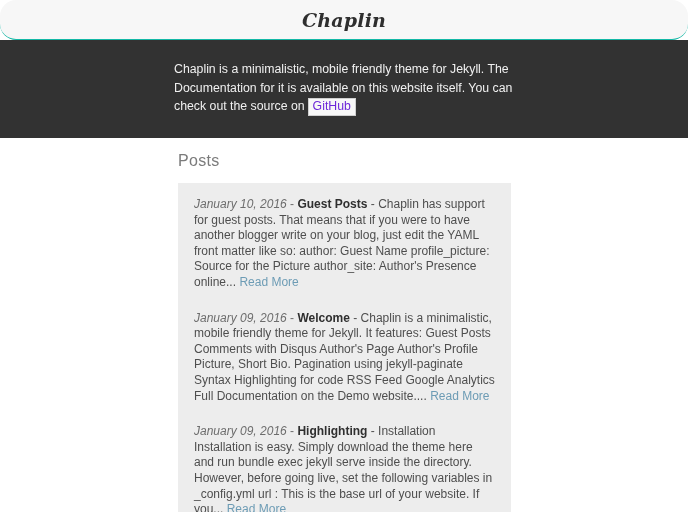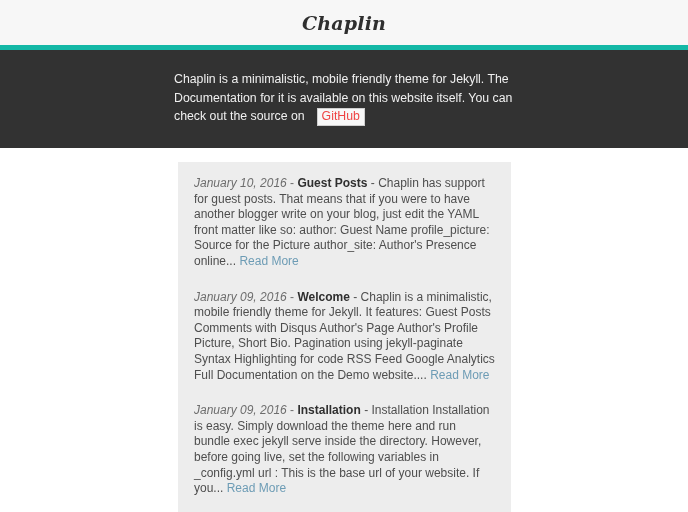--- a/index.html
+++ b/index.html
@@ -9,27 +9,28 @@
   body {
     width: 688px;
     height: 512px;
     background: #ffffff;
     font-family: "Liberation Sans", sans-serif;
     overflow: hidden;
   }
 
   
   .site-header {
-    height: 50px;
+    height: 40px;
     background: #f7f7f7;
     display: flex;
     align-items: center;
     justify-content: center;
-    border-bottom: 5px solid #14b8a6;
+    border-bottom: 1px solid #14b8a6;
     box-sizing: border-box;
+    border-radius: 16px;
   }
   .site-title {
     font-family: "DejaVu Serif", serif;
     font-style: italic;
     font-weight: bold;
     font-size: 19px;
     color: #2f2f2f;
     letter-spacing: 0.2px;
   }
 
@@ -46,23 +47,23 @@
     margin-left: 174px;
   }
   .intro-text {
     color: #f0f0f0;
     font-size: 12.3px;
     line-height: 18.5px;
   }
   .github-link {
     display: inline-block;
     background: #f7f7f7;
-    color: #ef4444;
+    color: #6d28d9;
     padding: 0px 4px 1px 4px;
-    margin-left: 12px;
+    margin-left: 3px;
     border: 1px solid #cfcfcf;
     text-decoration: none;
     font-size: 12.3px;
     line-height: 15px;
     vertical-align: baseline;
   }
 
   
   .content {
     padding-top: 14px;
@@ -117,20 +118,21 @@
 </div>
 
 <div class="intro-banner">
   <div class="intro-inner">
     <div class="intro-text"><span>Chaplin is a minimalistic, mobile friendly theme for Jekyll. The Documentation for it is available on this website itself. You can check out the source on</span><a class="github-link" href="#">GitHub</a></div>
   </div>
 </div>
 
 <div class="content">
 
+  <h2 class="page-heading">Posts</h2>
 
   <div class="posts-panel">
 
     <div class="post-item">
       <span class="post-date">January 10, 2016</span>
       <span class="post-sep">-</span>
       <span class="post-title">Guest Posts</span>
       <span class="post-excerpt">- Chaplin has support for guest posts. That means that if you were to have another blogger write on your blog, just edit the YAML front matter like so: author: Guest Name profile_picture: Source for the Picture author_site: Author's Presence online...</span>
       <a class="read-more" href="#">Read More</a>
     </div>
@@ -139,21 +141,21 @@
       <span class="post-date">January 09, 2016</span>
       <span class="post-sep">-</span>
       <span class="post-title">Welcome</span>
       <span class="post-excerpt">- Chaplin is a minimalistic, mobile friendly theme for Jekyll. It features: Guest Posts Comments with Disqus Author's Page Author's Profile Picture, Short Bio. Pagination using jekyll-paginate Syntax Highlighting for code RSS Feed Google Analytics Full Documentation on the Demo website....</span>
       <a class="read-more" href="#">Read More</a>
     </div>
 
     <div class="post-item">
       <span class="post-date">January 09, 2016</span>
       <span class="post-sep">-</span>
-      <span class="post-title">Installation</span>
+      <span class="post-title">Highlighting</span>
       <span class="post-excerpt">- Installation Installation is easy. Simply download the theme here and run bundle exec jekyll serve inside the directory. However, before going live, set the following variables in _config.yml url : This is the base url of your website. If you...</span>
       <a class="read-more" href="#">Read More</a>
     </div>
 
     <div class="post-item">
       <span class="post-date">January 01, 2016</span>
       <span class="post-sep">-</span>
       <span class="post-title">Welcome To Jekyll</span>
       <span class="post-excerpt">- You'll find this post in your _posts directory. Go ahead and edit it and re-build the site to see your changes. You can rebuild the site in many different ways, but the most common way is to run jekyll serve,...</span>
       

